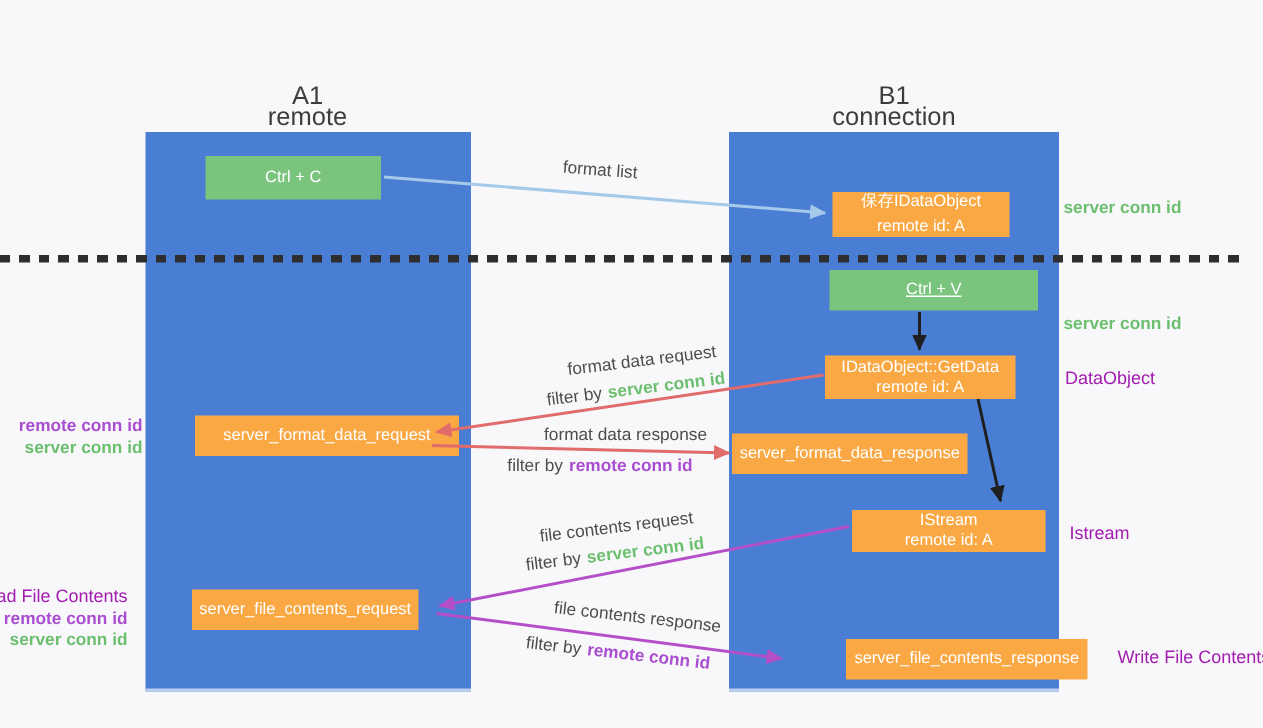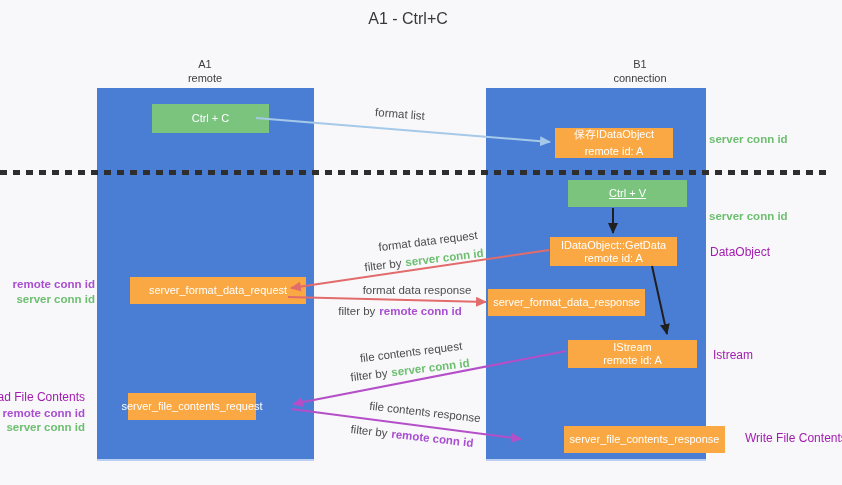--- a/index.html
+++ b/index.html
@@ -10,86 +10,85 @@
     color:#3d3d3d;
   }
   .abs{position:absolute;}
   .title{
     left:408px;top:8px;transform:translateX(-50%);
     text-align:center;font-size:16px;line-height:21px;color:#383838;
     white-space:nowrap;
   }
   .lane-header{
     transform:translateX(-50%);
-    text-align:center;font-size:11px;line-height:14px;color:#3d3d3d;
+    text-align:center;font-size:17px;line-height:14px;color:#3d3d3d;
     white-space:nowrap;
   }
   .lane{
     background:#4a7ed5;
     border-bottom:2px solid #bccff1;
     top:88px;height:371px;
   }
   .dotted{
     left:0;top:170px;width:826px;height:5px;
     background:repeating-linear-gradient(90deg,#2e2e2e 0 7px,transparent 7px 13px);
     z-index:4;
   }
   .node{
     z-index:5;
     display:flex;flex-direction:column;align-items:center;justify-content:center;
     color:#ffffff;font-size:11px;line-height:13px;text-align:center;
     white-space:nowrap;
   }
-  .node.green{background:#7bc47e;margin-left:15px;}
+  .node.green{background:#7bc47e;}
   .node.orange{background:#f9a844;}
   .node .l1,.node .l2{display:block;}
   svg.arrows{left:0;top:0;z-index:6;pointer-events:none;}
   .lbl{
     z-index:7;
     font-size:11.5px;color:#4d4d4d;white-space:nowrap;
     transform-origin:center;
   }
   .lbl .filter{margin-right:4px;}
   .g{color:#6dbf70;font-weight:700;}
   .p{color:#a94ed0;font-weight:700;}
   .side{font-size:11.5px;white-space:nowrap;z-index:7;}
   .side.gray{font-size:12px;color:#a21caf;}
   .ralign{text-align:right;}
 </style>
 </head>
 <body>
 
 <div class="abs title">
-  <div>A1 - Ctrl+C</div>
 </div>
 
 <div class="abs lane-header" style="left:205px;top:57px;">
   <div>A1</div>
   <div>remote</div>
 </div>
-<div class="abs lane-header" style="left:596px;top:57px;margin-left:44px;">
+<div class="abs lane-header" style="left:596px;top:57px;">
   <div>B1</div>
   <div>connection</div>
 </div>
 
 <div class="abs lane" style="left:97px;width:217px;"></div>
 <div class="abs lane" style="left:486px;width:220px;"></div>
 
 <div class="abs dotted"></div>
 
 <div class="abs node green" style="left:137px;top:104px;width:117px;height:29px;">
   <span>Ctrl + C</span>
 </div>
 
 <div class="abs node orange" style="left:555px;top:128px;width:118px;height:30px;justify-content:space-between;">
   <span class="l1">保存IDataObject</span>
   <span class="l2">remote id: A</span>
 </div>
 
-<div class="abs node green" style="left:553px;top:180px;width:119px;height:27px;text-decoration:underline;">
+<div class="abs node green" style="left:553px;top:180px;width:139px;height:27px;text-decoration:underline;">
   <span>Ctrl + V</span>
 </div>
 
 <div class="abs node orange" style="left:550px;top:237px;width:127px;height:29px;">
   <span class="l1">IDataObject::GetData</span>
   <span class="l2">remote id: A</span>
 </div>
 
 <div class="abs node orange" style="left:130px;top:277px;width:176px;height:27px;">
   <span>server_format_data_request</span>
@@ -97,21 +96,21 @@
 
 <div class="abs node orange" style="left:488px;top:289px;width:157px;height:27px;">
   <span>server_format_data_response</span>
 </div>
 
 <div class="abs node orange" style="left:568px;top:340px;width:129px;height:28px;">
   <span class="l1">IStream</span>
   <span class="l2">remote id: A</span>
 </div>
 
-<div class="abs node orange" style="left:128px;top:393px;width:128px;height:27px;">
+<div class="abs node orange" style="left:128px;top:393px;width:151px;height:27px;">
   <span>server_file_contents_request</span>
 </div>
 
 <div class="abs node orange" style="left:524px;top:426px;width:161px;height:27px;margin-left:40px;">
   <span>server_file_contents_response</span>
 </div>
 
 <svg class="abs arrows" width="842" height="485" viewBox="0 0 842 485">
   <defs>
     <marker id="m-blue" markerUnits="userSpaceOnUse" markerWidth="12" markerHeight="10" refX="10" refY="5" orient="auto">

